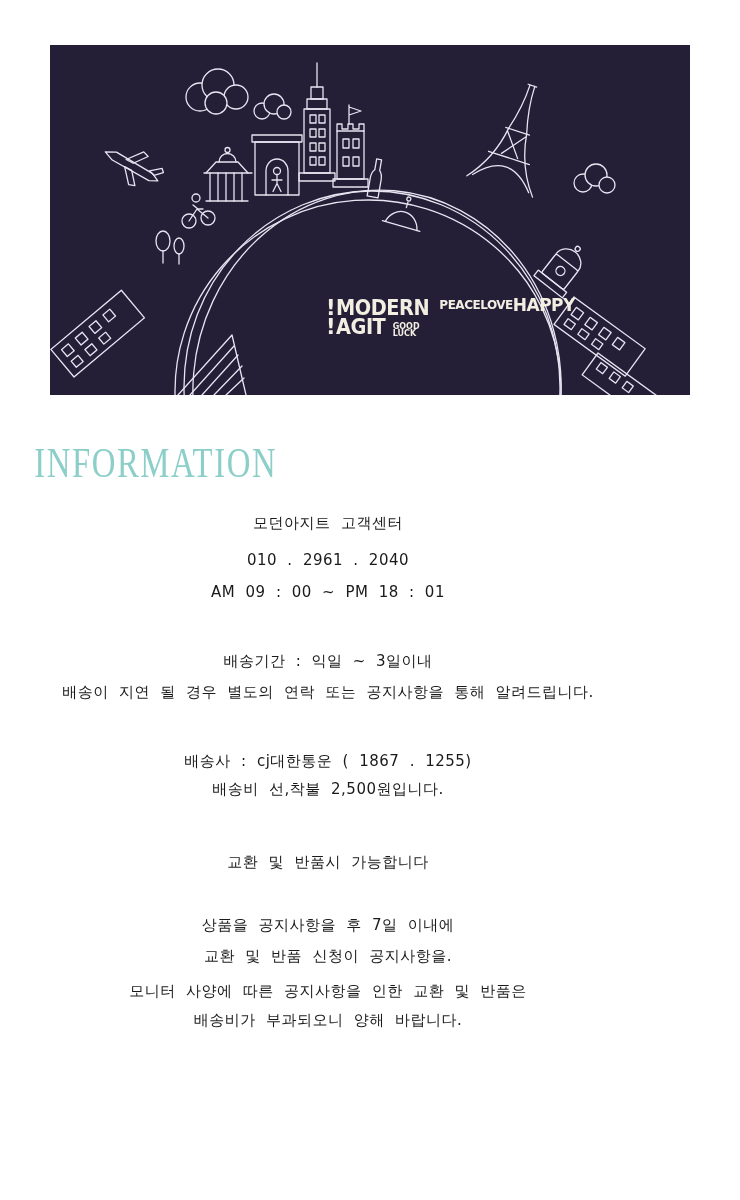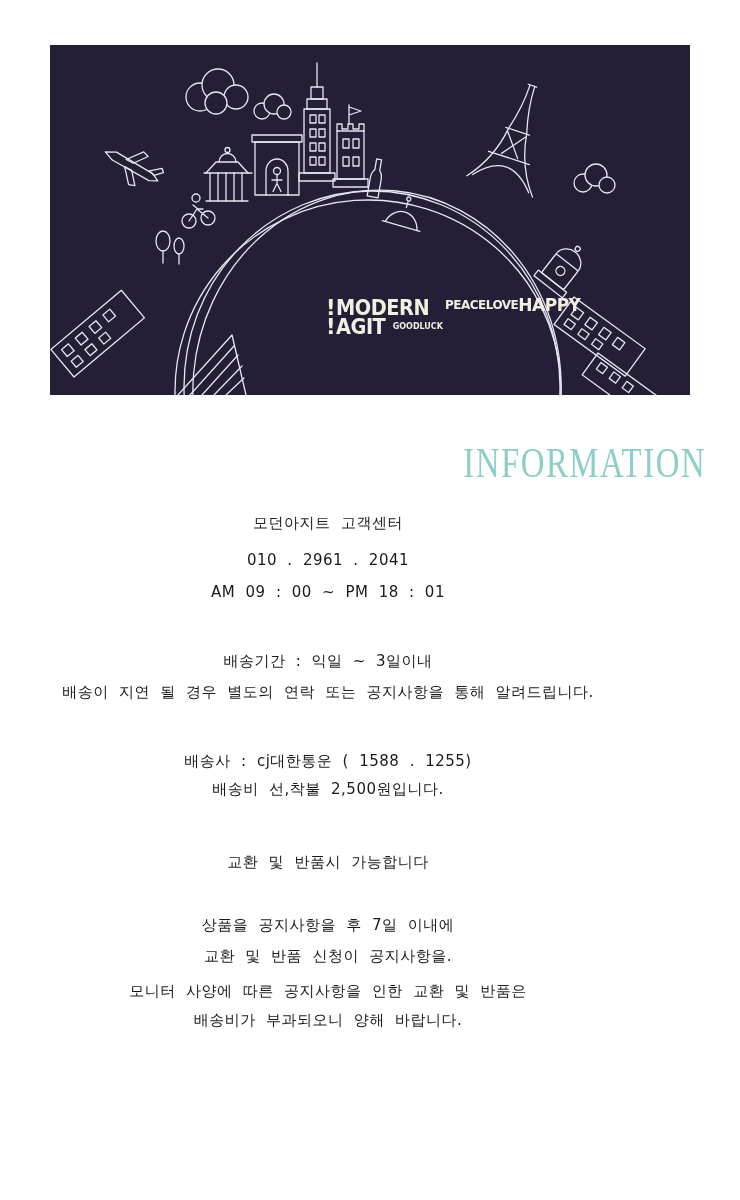--- a/index.html
+++ b/index.html
@@ -14,27 +14,27 @@
   }
   .banner svg{position:absolute;left:0;top:0;}
   
   .logo{
     position:absolute;left:276px;top:254px;display:flex;align-items:flex-start;
     color:#f2eee2;letter-spacing:-0.5px;line-height:1;white-space:nowrap;
   }
   .lg-left .row{display:flex;align-items:flex-start;}
   .lg-big{font-size:21px;font-weight:bold;line-height:19px;transform:scaleX(.92);transform-origin:left;}
   .lg-excl{font-size:21px;font-weight:bold;line-height:19px;margin-right:1px;}
-  .goodluck{display:flex;flex-direction:row;font-size:8px;font-weight:bold;line-height:7px;margin:5px 0 0 3px;letter-spacing:0;}
+  .goodluck{display:flex;flex-direction:column;font-size:8px;font-weight:bold;line-height:7px;margin:5px 0 0 3px;letter-spacing:0;}
   .lg-right{display:flex;font-size:12px;font-weight:bold;line-height:12px;margin:0 0 0 2px;}
   .lg-right .r-love{text-align:right;}
   .lg-right .r-happy{font-size:17px;}
   
   .info-title{
-    position:absolute;left:0;top:441px;width:740px;text-align:right;
+    position:absolute;left:0;top:441px;width:740px;text-align:left;
     font-family:"Liberation Serif","DejaVu Serif",serif;font-weight:400;
     font-size:42px;line-height:44px;color:#8ccfc9;
   }
   .info-title span{display:inline-block;transform:scaleX(.78);letter-spacing:2px;}
   
   .line{
     position:absolute;left:0;width:656px;margin:0;text-align:center;
     font-size:15px;line-height:22px;color:#1a1a1a;
     letter-spacing:0.5px;word-spacing:5px;
   }
@@ -217,27 +217,27 @@
       <span class="r-happy">HAPPY</span>
     </div>
   </div>
 </div>
 
 <div class="info-title">
   <span>INFORMATION</span>
 </div>
 
 <p class="line" style="top:512px">모던아지트 고객센터</p>
-<p class="line" style="top:549px">010 . 2961 . 2041</p>
+<p class="line" style="top:549px">010 . 2961 . 2040</p>
 <p class="line" style="top:581px">AM 09 : 00 ~ PM 18 : 01</p>
 
 <p class="line" style="top:650px">배송기간 : 익일 ~ 3일이내</p>
 <p class="line" style="top:681px">배송이 지연 될 경우 별도의 연락 또는 공지사항을 통해 알려드립니다.</p>
 
-<p class="line" style="top:750px">배송사 : cj대한통운 ( 1588 . 1255)</p>
+<p class="line" style="top:750px">배송사 : cj대한통운 ( 1867 . 1255)</p>
 <p class="line" style="top:778px">배송비 선,착불 2,500원입니다.</p>
 
 <p class="line" style="top:851px">교환 및 반품시 가능합니다</p>
 
 <p class="line" style="top:914px">상품을 공지사항을 후 7일 이내에</p>
 <p class="line" style="top:945px">교환 및 반품 신청이 공지사항을.</p>
 <p class="line" style="top:980px">모니터 사양에 따른 공지사항을 인한 교환 및 반품은</p>
 <p class="line" style="top:1009px">배송비가 부과되오니 양해 바랍니다.</p>
 
 </body></html>

